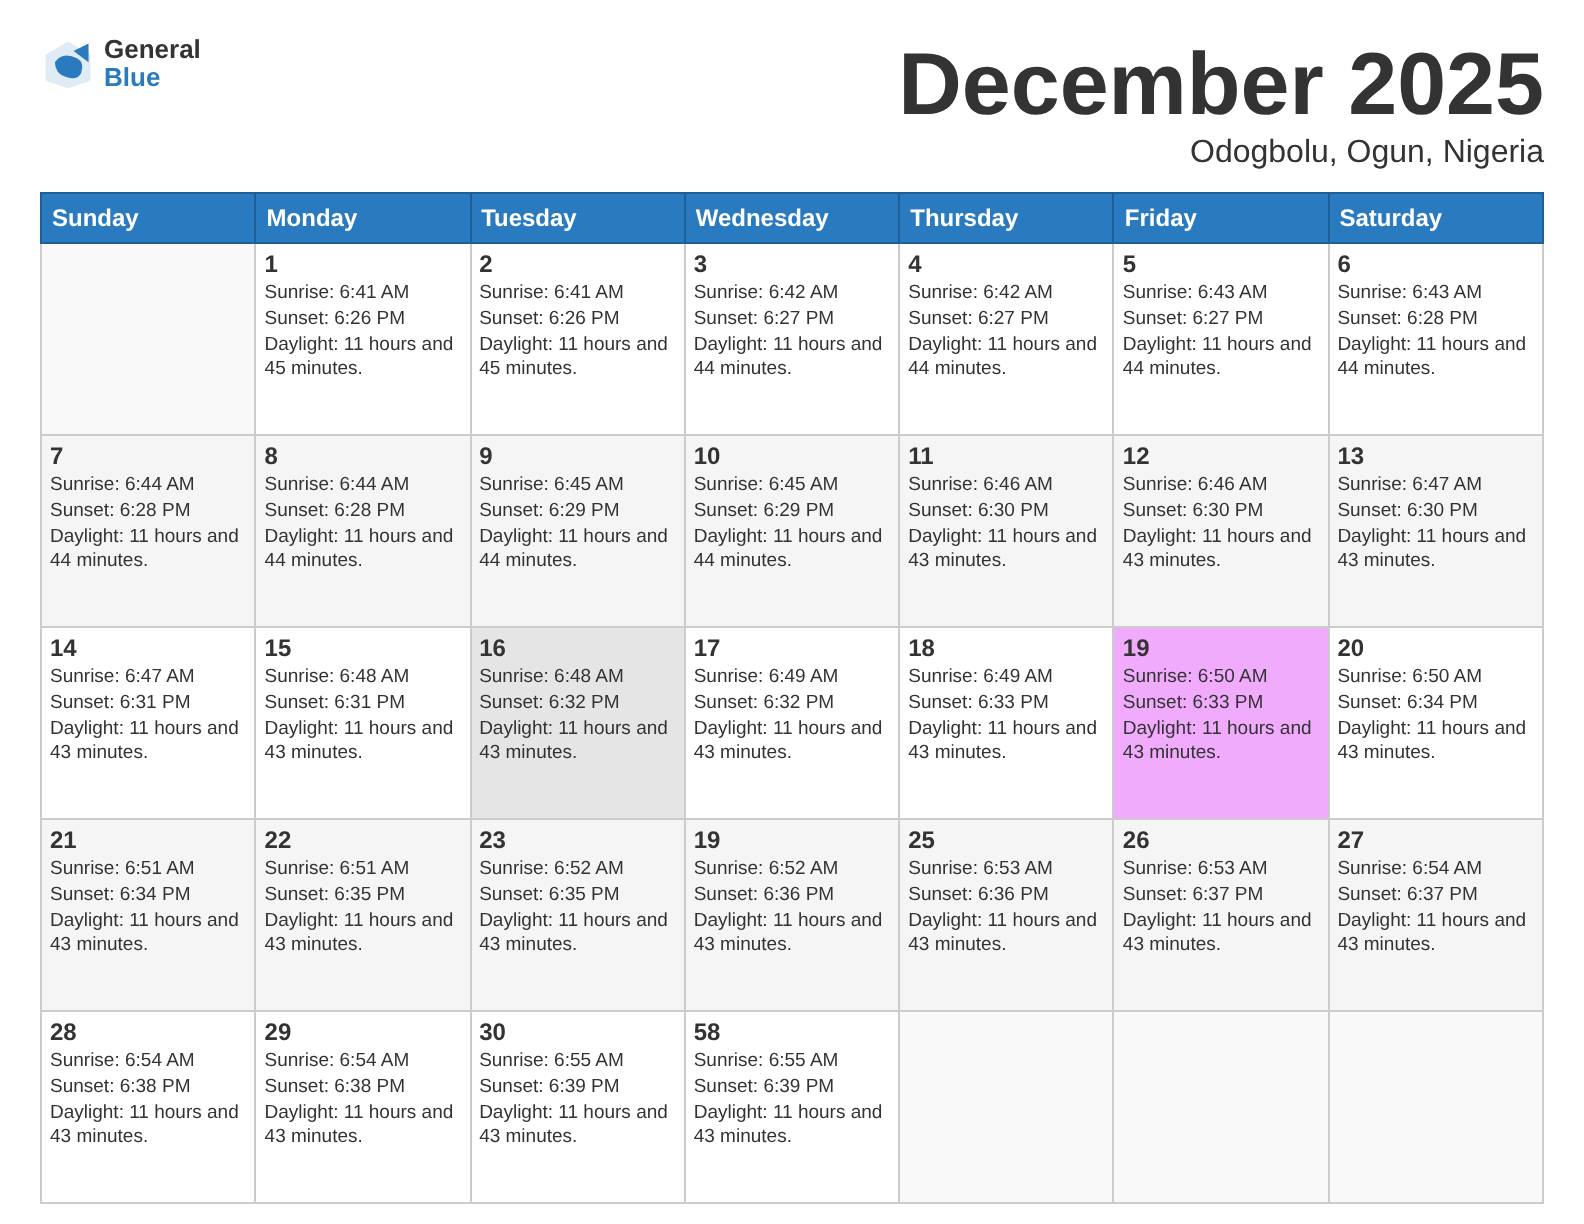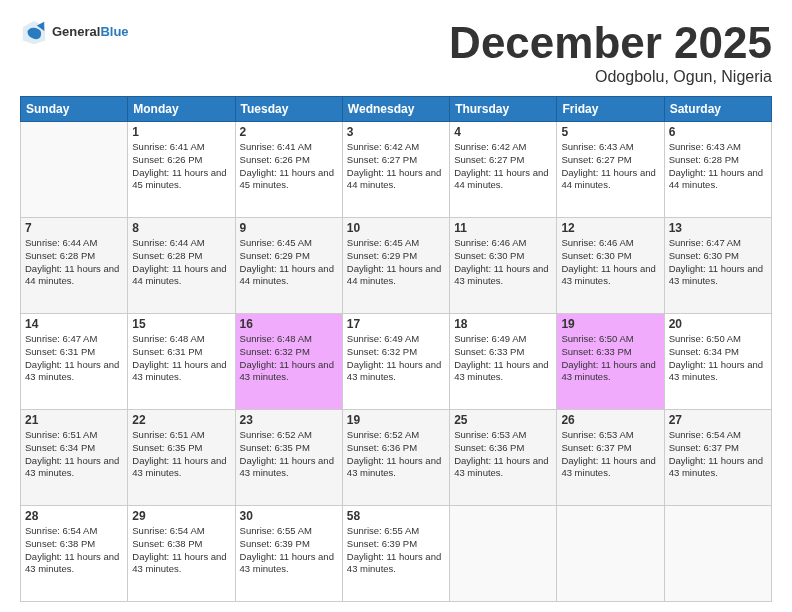--- a/index.html
+++ b/index.html
@@ -23,20 +23,21 @@
       align-items: flex-start;
       margin-bottom: 10px;
     }
     .logo {
       display: flex;
       align-items: center;
       gap: 4px;
     }
     .logo-text {
       display: flex;
+      flex-direction: column;
       font-size: 13px;
       font-weight: bold;
       line-height: 1.1;
     }
     .logo-general { color: #333; }
     .logo-blue { color: #2a7abf; }
     .logo-icon {
       width: 28px;
       height: 28px;
     }
@@ -226,21 +227,21 @@
             <div class="day-info" style="white-space: pre-line;">Sunrise: 6:47 AM
 Sunset: 6:31 PM
 Daylight: 11 hours and 43 minutes.</div>
           </td>
           <td style="background: rgb(255, 255, 255);">
             <span class="day-number">15</span>
             <div class="day-info" style="white-space: pre-line;">Sunrise: 6:48 AM
 Sunset: 6:31 PM
 Daylight: 11 hours and 43 minutes.</div>
           </td>
-          <td style="background: #f0abfc;">
+          <td style="background: #e5e5e5;">
             <span class="day-number">16</span>
             <div class="day-info" style="white-space: pre-line;">Sunrise: 6:48 AM
 Sunset: 6:32 PM
 Daylight: 11 hours and 43 minutes.</div>
           </td>
           <td style="background: rgb(255, 255, 255);">
             <span class="day-number">17</span>
             <div class="day-info" style="white-space: pre-line;">Sunrise: 6:49 AM
 Sunset: 6:32 PM
 Daylight: 11 hours and 43 minutes.</div>

